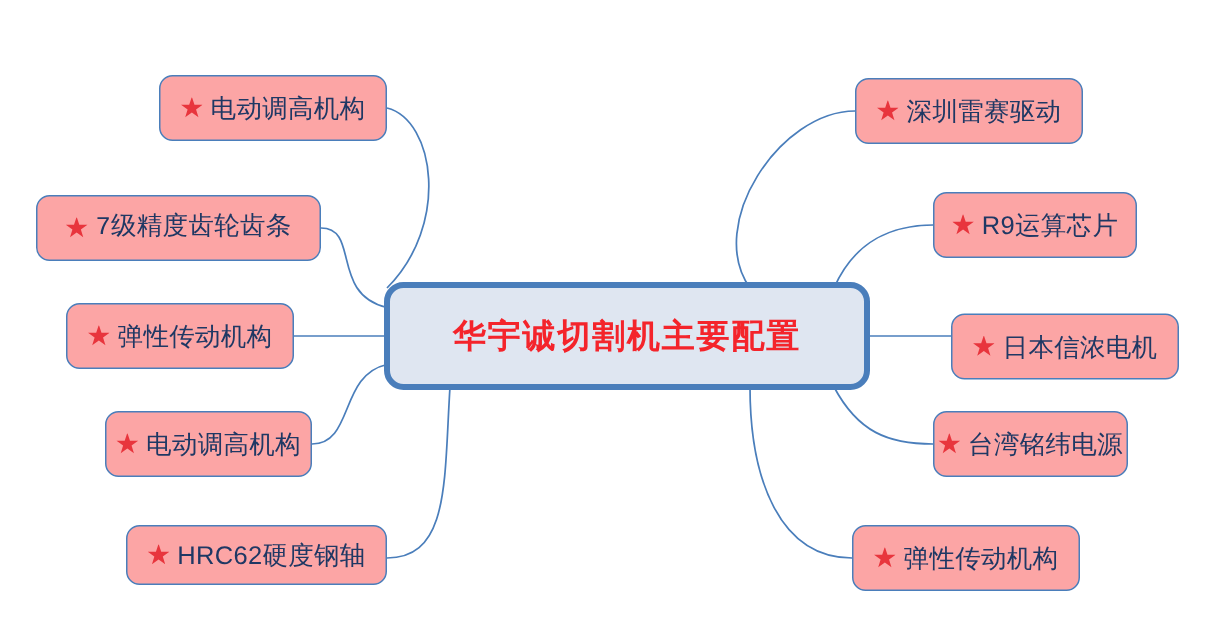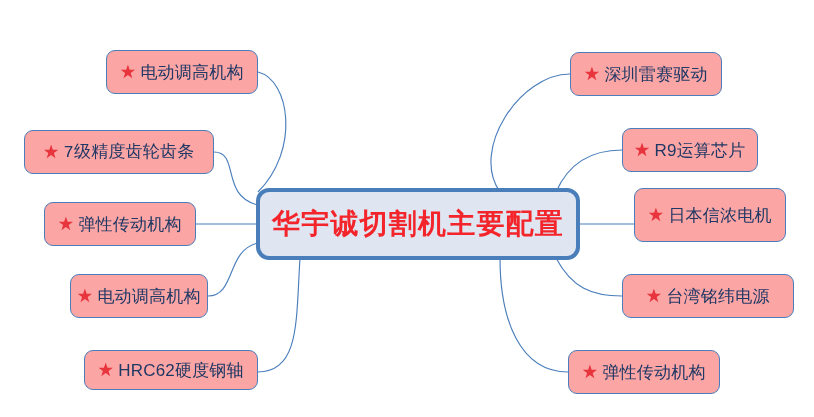--- a/index.html
+++ b/index.html
@@ -40,21 +40,21 @@
   }
 
   #center-node{
     background:#dfe6f1;
     border:4px solid #4a7ebb;
     border-radius:13px;
     display:flex;align-items:center;justify-content:center;
   }
   #center-node .label{
     color:#f4242b;
-    font-size:28px;
+    font-size:22px;
     font-weight:600;
     letter-spacing:1.2px;
     line-height:1;
   }
 </style>
 </head>
 <body>
 
 <div id="canvas">
 
@@ -109,26 +109,26 @@
   <div class="node" style="left:570px;top:52px;width:152px;height:44px;">
     <span class="star"></span>
     <span class="label">深圳雷赛驱动</span>
   </div>
 
   <div class="node" style="left:622px;top:128px;width:136px;height:44px;">
     <span class="star"></span>
     <span class="label">R9运算芯片</span>
   </div>
 
-  <div class="node" style="left:634px;top:188px;width:152px;height:54px;">
+  <div class="node" style="left:634px;top:209px;width:152px;height:44px;">
     <span class="star"></span>
     <span class="label">日本信浓电机</span>
   </div>
 
-  <div class="node" style="left:622px;top:274px;width:172px;height:44px;">
+  <div class="node" style="left:622px;top:274px;width:130px;height:44px;">
     <span class="star"></span>
     <span class="label">台湾铭纬电源</span>
   </div>
 
   <div class="node" style="left:568px;top:350px;width:152px;height:44px;">
     <span class="star"></span>
     <span class="label">弹性传动机构</span>
   </div>
 
 </div>

